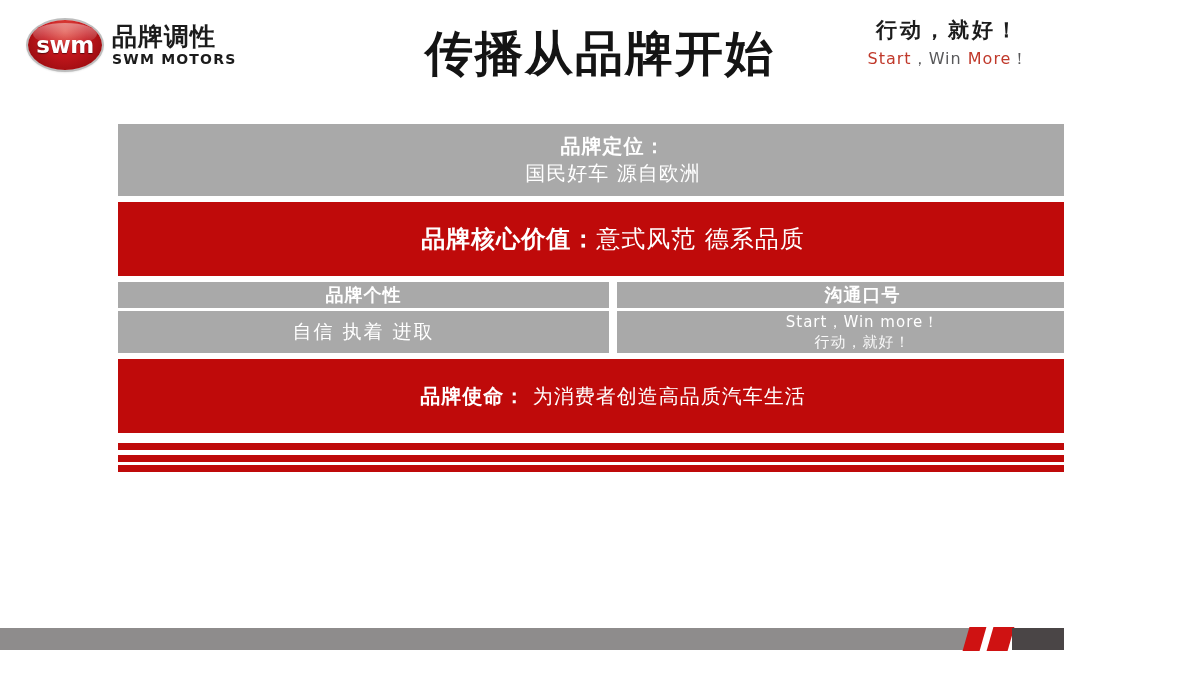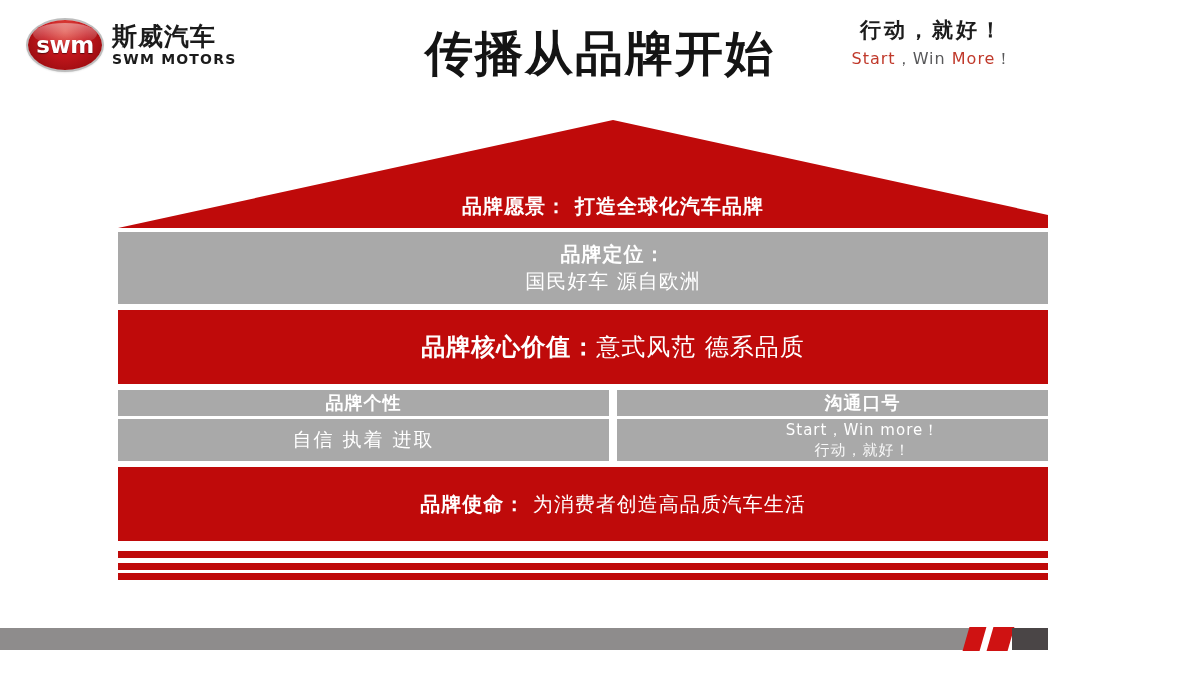--- a/index.html
+++ b/index.html
@@ -9,20 +9,21 @@
   }
   body {
     font-family: "DejaVu Sans", "Liberation Sans", sans-serif;
   }
   #slide {
     position: relative;
     width: 1048px;
     height: 675px;
     background: #ffffff;
     overflow: hidden;
+    padding-left: 16px;
   }
 
   
   .logo-block {
     position: absolute;
     left: 28px;
     top: 14px;
     width: 220px;
     height: 62px;
     display: flex;
@@ -245,38 +246,34 @@
 </head>
 <body>
 
 <div id="slide">
 
   <div class="logo-block">
     <div class="logo-badge">
       <span>swm</span>
     </div>
     <div class="logo-text">
-      <div class="logo-cn">斯威汽车</div>
+      <div class="logo-cn">品牌调性</div>
       <div class="logo-en">SWM MOTORS</div>
     </div>
   </div>
 
   <div class="slide-title">传播从品牌开始</div>
 
   <div class="tagline">
     <div class="tagline-cn">行动，就好！</div>
     <div class="tagline-en"><span>Start</span><span class="dk">，</span><span class="dk">Win</span> <span>More</span><span class="dk">！</span></div>
   </div>
 
   <div class="pyramid">
 
-    <div class="roof">
-      <div class="roof-shape"></div>
-      <div class="roof-label"><span class="lead">品牌愿景：</span>&nbsp;<span class="lead">打造全球化汽车品牌</span></div>
-    </div>
 
     <div class="bar bar-gray bar-position">
       <span class="lead">品牌定位：</span>
         <span class="rest">国民好车  源自欧洲</span>
     </div>
 
     <div class="bar bar-red bar-value">
       <span class="lead">品牌核心价值：</span>
         <span class="rest">意式风范  德系品质</span>
     </div>

